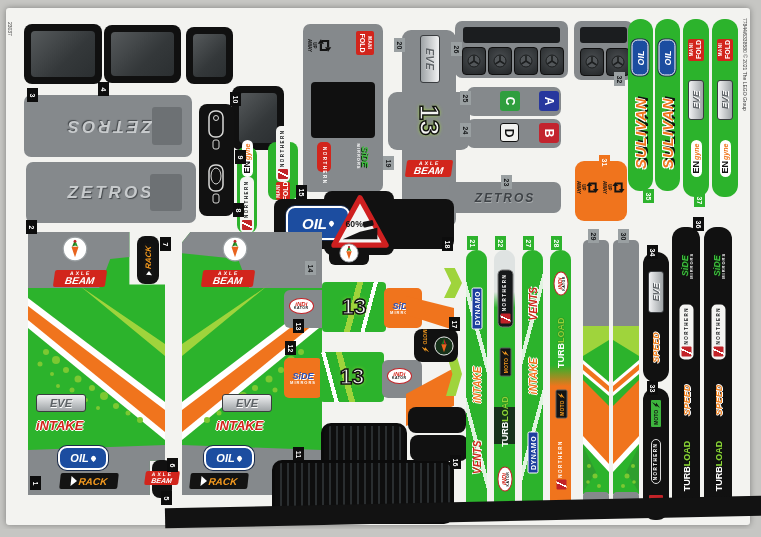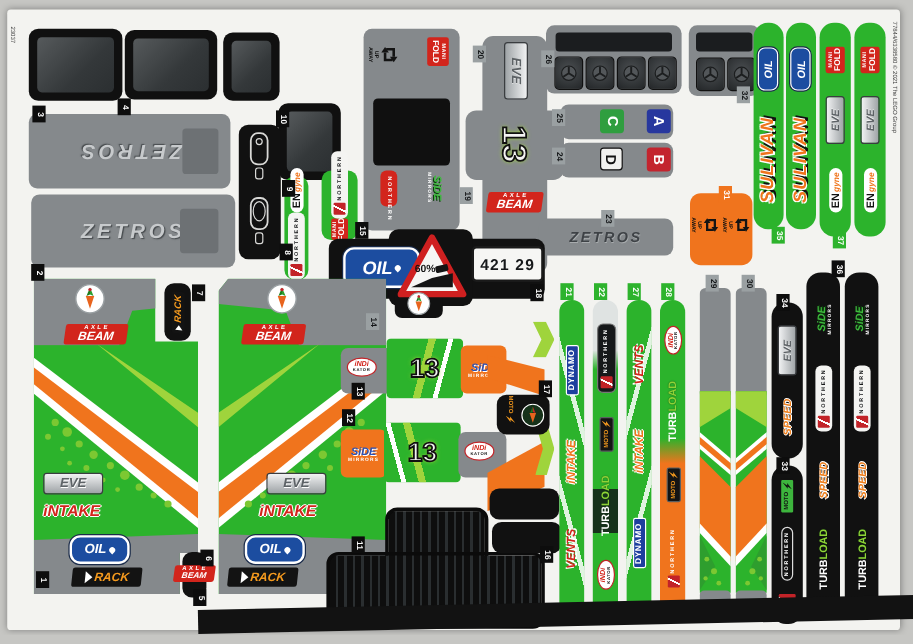--- a/index.html
+++ b/index.html
@@ -345,21 +345,20 @@
   <div class="oilb" style="position:absolute;left:286px;top:206px;width:60px;height:30px;font-size:15px;">
     <span>OIL</span>
       <span class="drop"></span>
   </div>
   <svg width="58" height="54" viewBox="0 0 60 56" style="position:absolute;left:331px;top:195px;">
     <polygon points="30,3 57,52 3,52" fill="#f6f6f4" stroke="#cf2020" stroke-width="5.5" stroke-linejoin="round"></polygon>
     <polygon points="12,46 48,46 48,34 30,38" fill="#141414"></polygon>
     <rect x="33" y="27" width="11" height="6" rx="1.5" fill="#141414" transform="rotate(-13 38 30)"></rect>
     <text x="15" y="33" font-size="9" font-weight="bold" fill="#141414" font-family="Liberation Sans,sans-serif">60%</text>
   </svg>
-  <div style="position:absolute;left:393px;top:205px;width:56px;height:26px;background:#f6f6f4;border:2px solid #1a1a1a;border-radius:4px;display:flex;align-items:center;justify-content:center;font-weight:900;font-size:13px;color:#16181a;letter-spacing:1px;">421 29</div>
   <svg width="20" height="20" viewBox="0 0 22 22" style="position:absolute;left:339px;top:243px;">
     <circle cx="11" cy="11" r="10" fill="#fff" stroke="#9aa0a3"></circle>
       <polygon points="8,9 14,9 11,18" fill="#e8641e"></polygon>
       <polygon points="11,3 8.5,9 11,8" fill="#1e7e1e"></polygon>
       <polygon points="11,3 13.5,9 11,8" fill="#2e9e2e"></polygon>
       <circle cx="11" cy="4.5" r="1.2" fill="#c22328"></circle>
   </svg>
   <div class="tab" style="left:442px;top:237px;">
       <span>18</span>
     </div>

